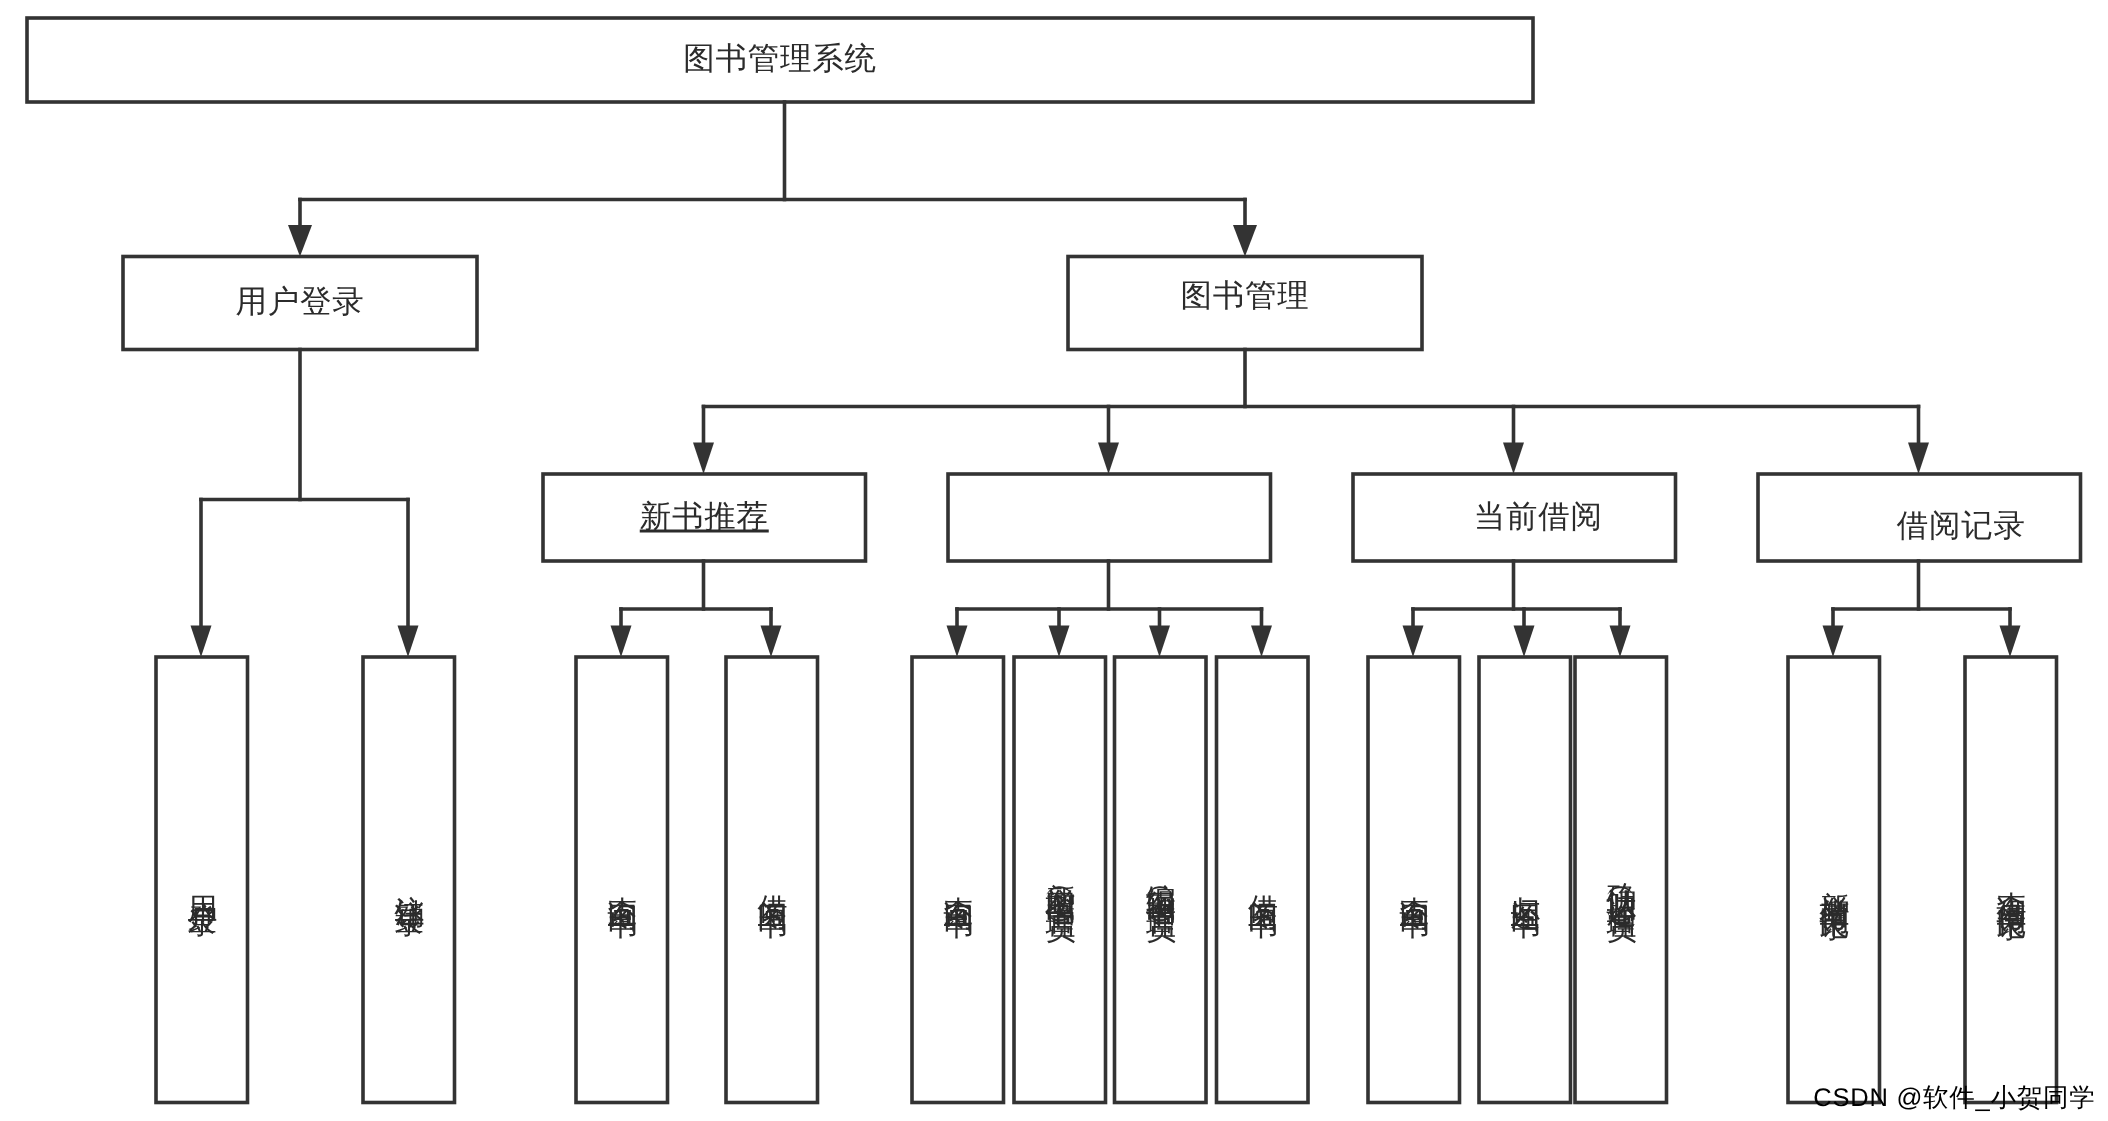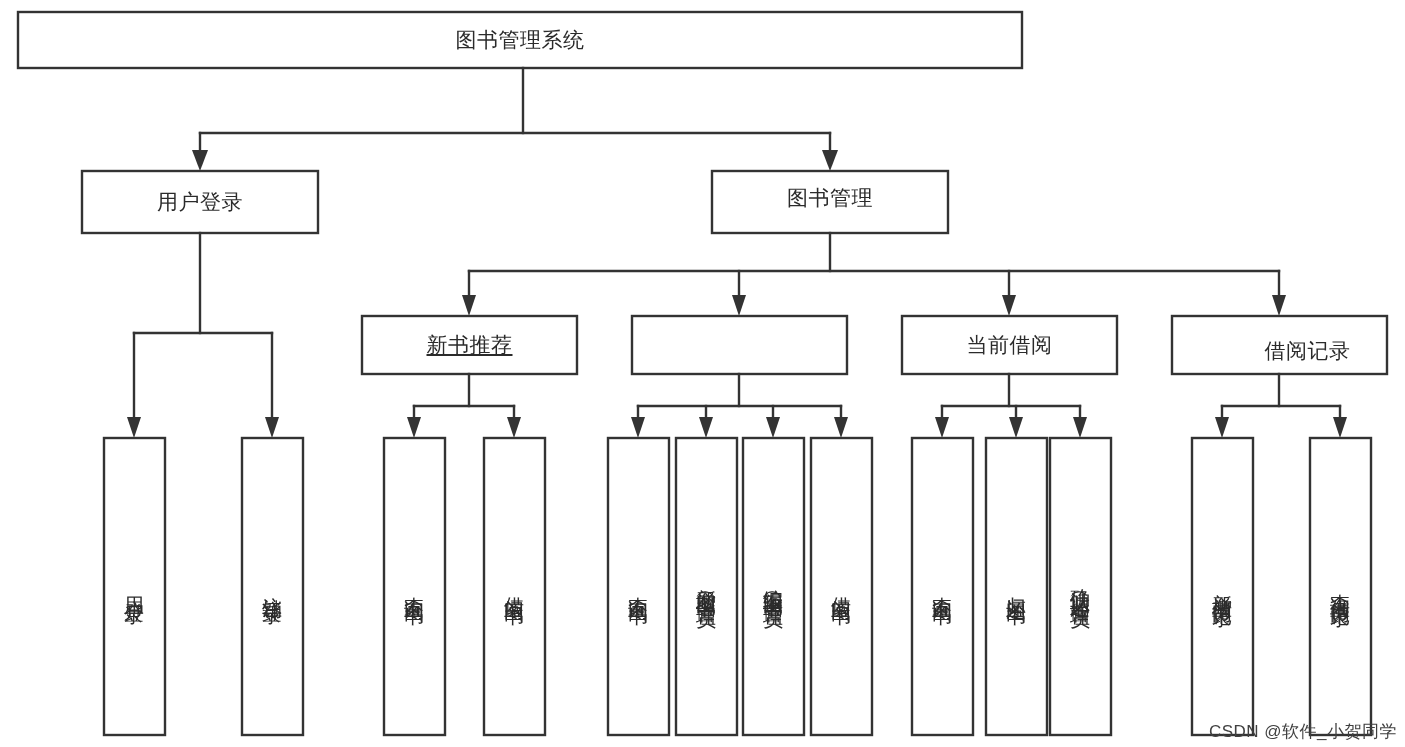--- a/index.html
+++ b/index.html
@@ -59,21 +59,21 @@
     text-orientation: upright;
     font-size: 20px;
     letter-spacing: 3px;
     line-height: 1.0;
   }
   .watermark {
     position: absolute;
     right: 8px;
     bottom: 4px;
     font-size: 17px;
-    color: #404040;
+    color: #000000;
     font-family: "Liberation Sans", "DejaVu Sans", sans-serif;
     letter-spacing: 0.5px;
     white-space: nowrap;
   }
 </style>
 </head>
 <body>
 
 <div id="diagram-root">
 
@@ -177,21 +177,21 @@
     </g>
 
   </svg>
 
   <div class="node-label" style="left:18px; top:12px; width:1004px; height:56px;">图书管理系统</div>
 
   <div class="node-label" style="left:82px; top:171px; width:236px; height:62px;">用户登录</div>
   <div class="node-label" style="left:712px; top:171px; width:236px; height:54px;">图书管理</div>
 
   <div class="node-label" style="left:362px; top:316px; width:215px; height:58px;text-decoration:underline;">新书推荐</div>
-  <div class="node-label" style="left:902px; top:316px; width:215px; height:58px;">当前借阅</div>
+  <div class="node-label" style="left:902px; top:316px; width:215px; height:58px;padding-left:16px;">当前借阅</div>
   <div class="node-label" style="left:1172px; top:316px; width:215px; height:71px;padding-left:28px;">借阅记录</div>
 
   <div class="node-label vertical" style="left:104px; top:438px; width:61px; height:297px;">用户登录</div>
   <div class="node-label vertical" style="left:242px; top:438px; width:61px; height:297px;">注销登录</div>
   <div class="node-label vertical" style="left:384px; top:438px; width:61px; height:297px;">查询图书</div>
   <div class="node-label vertical" style="left:484px; top:438px; width:61px; height:297px;">借阅图书</div>
   <div class="node-label vertical" style="left:608px; top:438px; width:61px; height:297px;">查询图书</div>
   <div class="node-label vertical" style="left:676px; top:438px; width:61px; height:297px;">新增图书（管理员）</div>
   <div class="node-label vertical" style="left:743px; top:438px; width:61px; height:297px;">编辑图书（管理员）</div>
   <div class="node-label vertical" style="left:811px; top:438px; width:61px; height:297px;">借阅图书</div>

